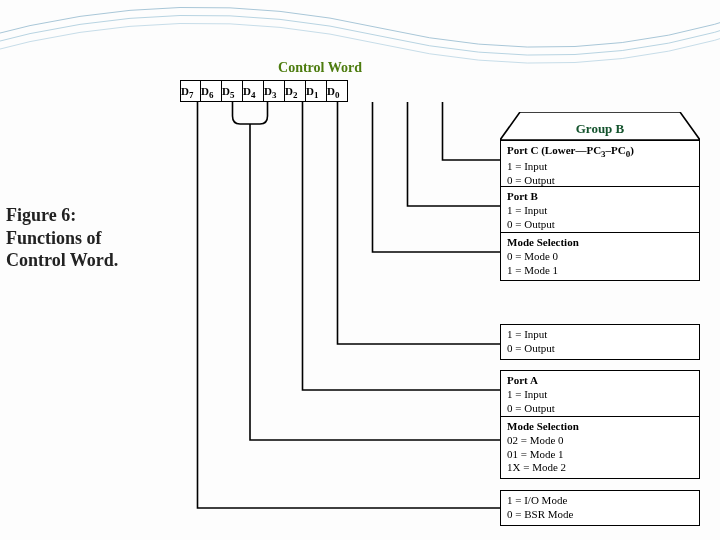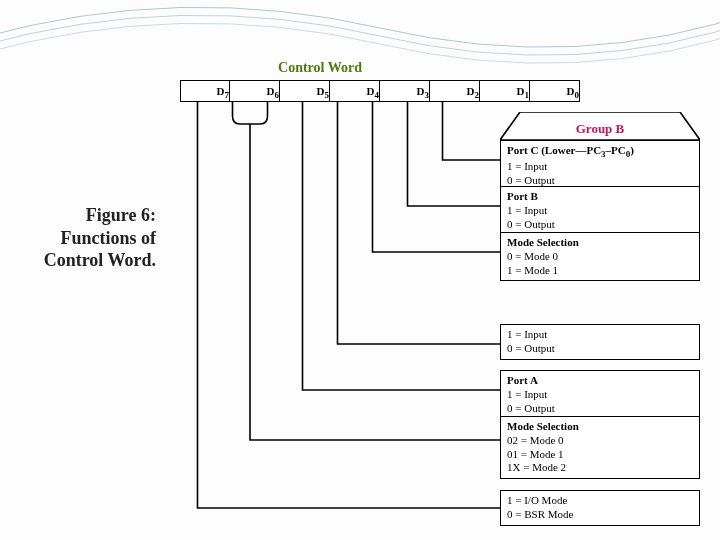--- a/index.html
+++ b/index.html
@@ -14,21 +14,21 @@
   .wave-container {
     position: absolute;
     top: 0; left: 0; width: 720px; height: 80px;
     pointer-events: none;
   }
   .caption {
     position: absolute;
     left: 6px;
     top: 204px;
     width: 150px;
-    text-align: right;
+    text-align: left;
     font-size: 18px;
     font-weight: 600;
     line-height: 1.25;
     color: #222;
   }
   .diagram {
     position: absolute;
     left: 160px;
     top: 60px;
     width: 550px;
@@ -42,42 +42,42 @@
     top: 0;
     width: 280px;
     text-align: center;
   }
   .bit-row {
     position: absolute;
     top: 20px;
     display: flex;
   }
   .bit {
-    width: 50px;
+    width: 21px;
     height: 22px;
     border: 1.6px solid #000;
     font-size: 11px;
     font-weight: 700;
-    text-align: right;
+    text-align: left;
     line-height: 20px;
     background: #fff;
     font-family: "Times New Roman", serif;
   }
   .bit + .bit { border-left: none; }
   .sub { font-size: 9px; vertical-align: sub; }
 
   .group-header {
     position: absolute;
     width: 200px;
     height: 36px;
     font-weight: 700;
     font-size: 13px;
     text-align: center;
     line-height: 34px;
-    color: #be185d;
+    color: #14532d;
   }
   .group-header svg { position: absolute; left:0; top:0; }
 
   .infobox {
     position: absolute;
     border: 1.6px solid #000;
     background: #fff;
     width: 200px;
     font-size: 11px;
     font-family: "Times New Roman", serif;

